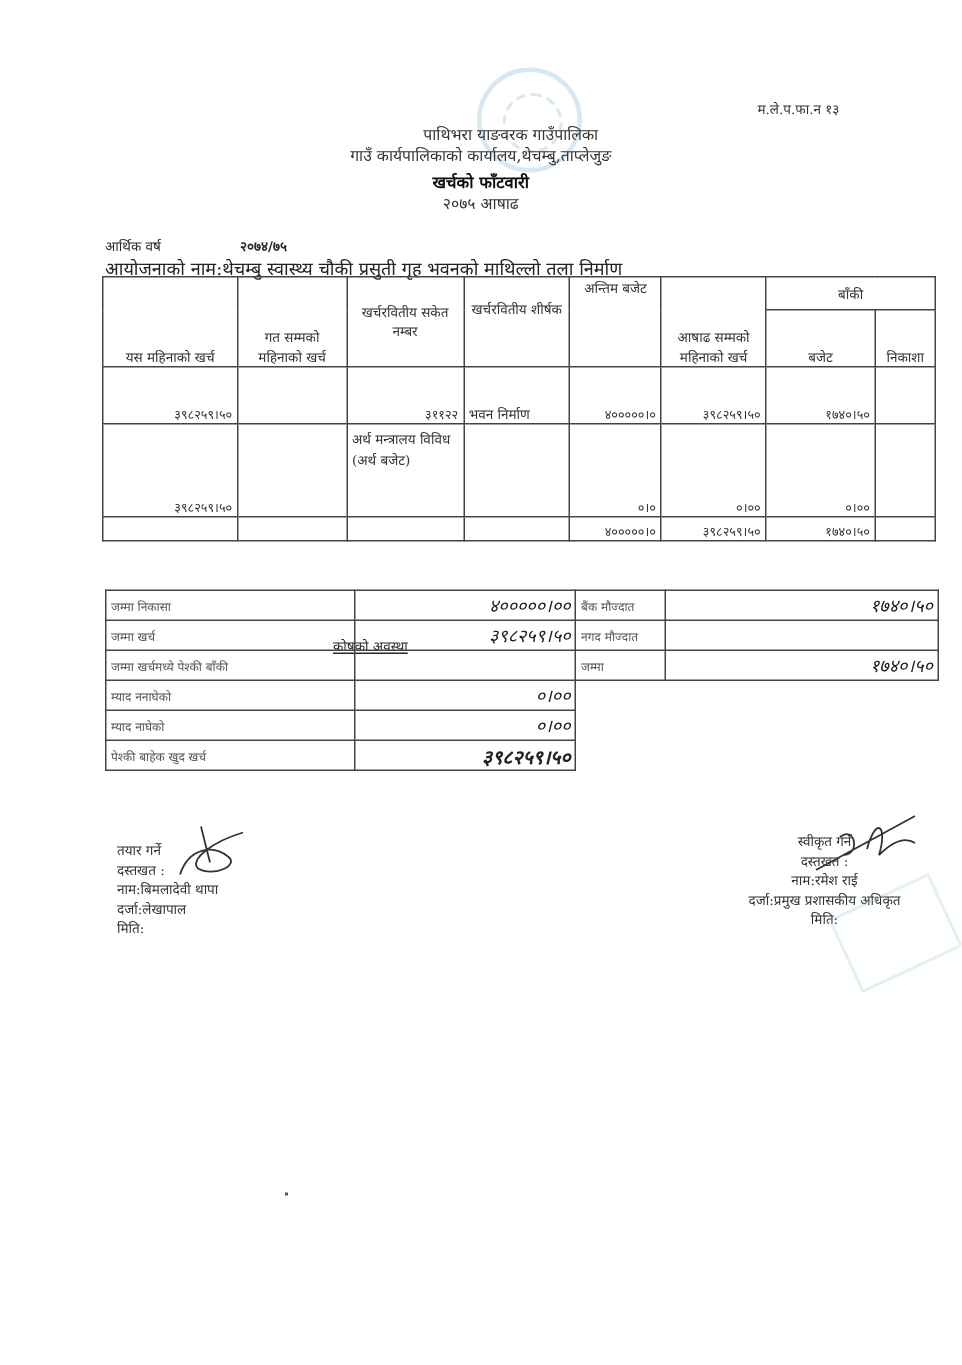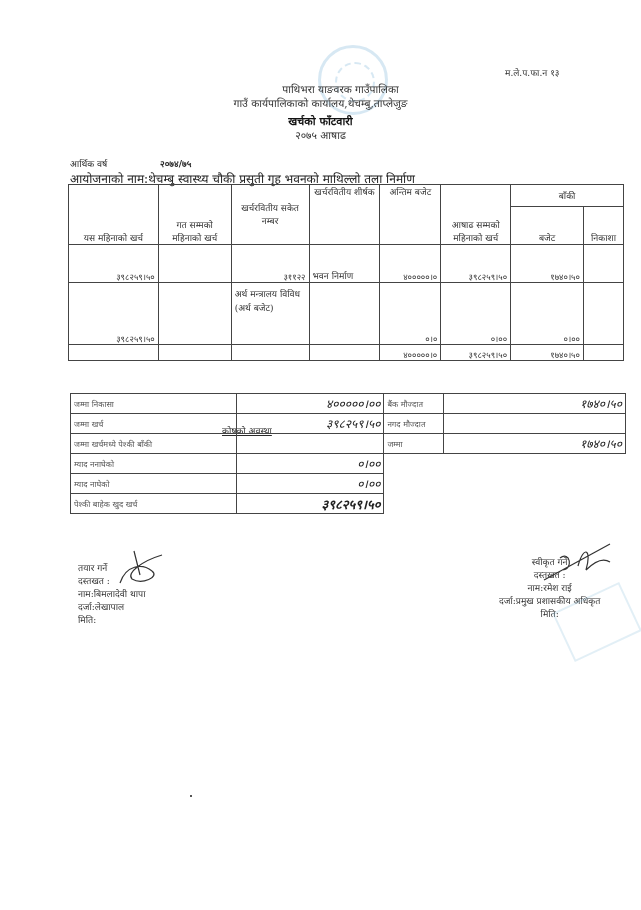--- a/index.html
+++ b/index.html
@@ -71,21 +71,21 @@
     <col style="width:61px">
       <col style="width:70px">
       <col style="width:73px">
       <col style="width:40px">
   </colgroup>
   <tbody>
       <tr style="height:22px">
     <td rowspan="2" class="ctr">यस महिनाको खर्च</td>
     <td rowspan="2" class="ctr">गत सम्मको महिनाको खर्च</td>
     <td rowspan="2" class="ctr" style="vertical-align:top;padding-top:16px">खर्चरवितीय सकेत नम्बर</td>
-    <td rowspan="2" class="ctr" style="vertical-align:top;">खर्चरवितीय शीर्षक</td>
+    <td rowspan="2" class="ctr" style="vertical-align:top;padding-top:14px">खर्चरवितीय शीर्षक</td>
     <td rowspan="2" class="ctr" style="vertical-align:top;">अन्तिम बजेट</td>
     <td rowspan="2" class="ctr">आषाढ सम्मको महिनाको खर्च</td>
     <td colspan="2" class="ctr" style="vertical-align:middle">बाँकी</td>
   </tr>
   <tr style="height:38px">
     <td class="ctr">बजेट</td>
     <td class="ctr">निकाशा</td>
   </tr>
   <tr style="height:38px">
     <td class="num">३९८२५९।५०</td>

